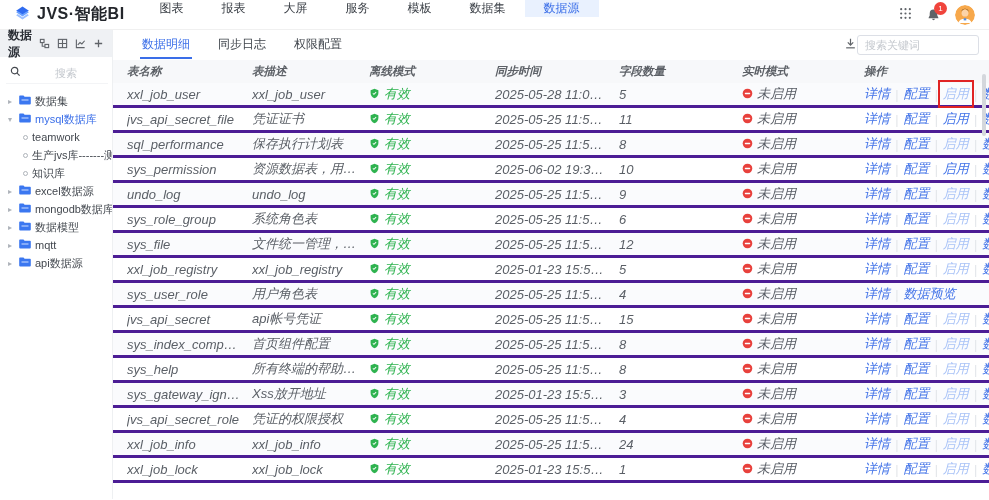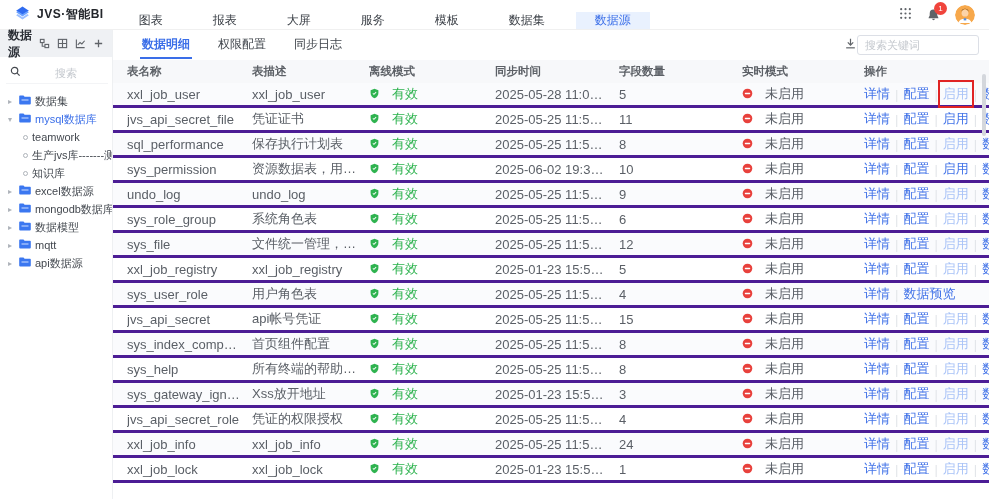--- a/index.html
+++ b/index.html
@@ -2,22 +2,22 @@
 <html><head>
 <meta charset="utf-8">
 <style>
   * { margin:0; padding:0; box-sizing:border-box; }
   html,body { width:989px; height:500px; overflow:hidden; background:#fff;
     font-family:"Liberation Sans","DejaVu Sans",sans-serif; font-size:12px; color:#333; }
 
   
   .topnav { height:30px; display:flex; align-items:stretch; background:#fff; border-bottom:1px solid #f0f0f0; }
   .logo { display:flex; align-items:center; gap:6px; padding:0 16px 0 14px; }
-  .logo-text { font-size:12px; font-weight:bold; color:#23262b; letter-spacing:.5px; }
-  .nav-items { display:flex; align-items:flex-end;gap:12px; }
+  .logo-text { font-size:16px; font-weight:bold; color:#23262b; letter-spacing:.5px; }
+  .nav-items { display:flex; align-items:flex-start; }
   .nav-item { display:flex; align-items:center; padding:0 19px; color:#3a3f46; cursor:pointer; }
   .nav-item.active { background:#e9f1fe; color:#3a6ee8; }
   .topnav-right { margin-left:auto; display:flex; align-items:center; gap:15px; padding-right:14px; }
   .bell-wrap { position:relative; display:flex; }
   .badge { position:absolute; top:-6px; right:-7px; min-width:13px; height:13px; padding:0 3px;
     border-radius:7px; background:#f0443c; color:#fff; font-size:8px; line-height:13px; text-align:center; }
   .avatar { width:20px; height:20px; border-radius:50%; overflow:hidden; }
 
   
   .page-body { display:flex; height:469px; }
@@ -42,35 +42,35 @@
   .tree-label { font-size:11px; color:#43484f; }
   .tree-row.hl .tree-label { color:#3a6ee8; }
   .tree-row.selected { background:#dbe7fb; }
   .tree-row.selected .tree-label { color:#3a6ee8; }
   .bullet { width:5px; height:5px; border:1px solid #aeb3ba; border-radius:50%; flex:none; }
   .tree-row.selected .bullet { background:#3a6ee8; border-color:#3a6ee8; }
 
   
   .toolbar { height:30px; display:flex; align-items:center; padding-left:15px; }
   .tab { padding:0 14px; height:30px; line-height:28px; color:#3f444b; cursor:pointer; position:relative; }
-  .tab.active { color:#3a6ee8; font-weight:bold; }
+  .tab.active { color:#3a6ee8; font-weight:normal; }
   .tab.active::after { content:""; position:absolute; left:12px; right:12px; bottom:1px; height:2px; background:#3a6ee8; }
   .toolbar-right { margin-left:auto; display:flex; align-items:center; padding-right:10px; }
   .search-box { width:122px; height:20px; border:1px solid #dcdfe6; border-radius:3px; display:flex; align-items:center; padding:0 7px; }
   .search-box input { border:none; outline:none; width:100%; font-size:11px; background:transparent; color:#333; }
   .search-box input::placeholder { color:#c3c7cd; }
 
   
   .grid-row { display:grid; grid-template-columns:125px 117px 126px 124px 123px 122px 1fr;
-    padding-left:14px; align-items:center; }
+    padding-left:14px; align-items:center;font-style:italic; }
   .thead { height:23px; background:#f7f8fa; color:#5c6066; font-weight:bold; font-size:11.5px; }
   .trow { height:25px; font-size:13px; color:#5a5f66; border-bottom:3px solid #4c1d95; }
   .trow:nth-child(odd) { background:#fafbfd; }
   .cell { white-space:nowrap; overflow:hidden; text-overflow:ellipsis; padding-right:10px; }
-  .status { display:flex; align-items:center; gap:12px; }
+  .status { display:flex; align-items:center; gap:4px; }
   .status svg { flex:none; }
   .ok-text { color:#2eb34f; }
   .no-text { color:#565b63; }
   .ops { display:flex; align-items:center; white-space:nowrap; overflow:visible; }
   .op-link { color:#4273e8; cursor:pointer; }
   .op-link.light { color:#a9c3f7; }
   .op-link.annotated { outline:2px solid #e02424; outline-offset:3px; }
   .sep { color:#e3e6ea; margin:0 5px; }
 
   .scroll-thumb { position:absolute; right:3px; top:44px; width:4px; height:62px; border-radius:2px; background:#d4d7dc; }
@@ -240,22 +240,22 @@
             </svg></span>
           <span class="tree-label">api数据源</span>
         </div>
       </div>
   </aside>
 
   <main class="main">
     <div class="toolbar">
       <div style="display:flex;align-items:stretch;height:30px;">
           <div class="tab active">数据明细</div>
+          <div class="tab">同步日志</div>
           <div class="tab">权限配置</div>
-          <div class="tab">同步日志</div>
         </div>
       <div class="toolbar-right">
         <span><svg width="13" height="13" viewBox="0 0 24 24" fill="none" stroke="#5f6368" stroke-width="2.2">
               <path d="M12 3v11M7 10l5 5 5-5"></path>
               <path d="M4 20h16"></path>
             </svg></span>
         <div class="search-box">
           <input placeholder="搜索关键词" style="">
         </div>
       </div>

